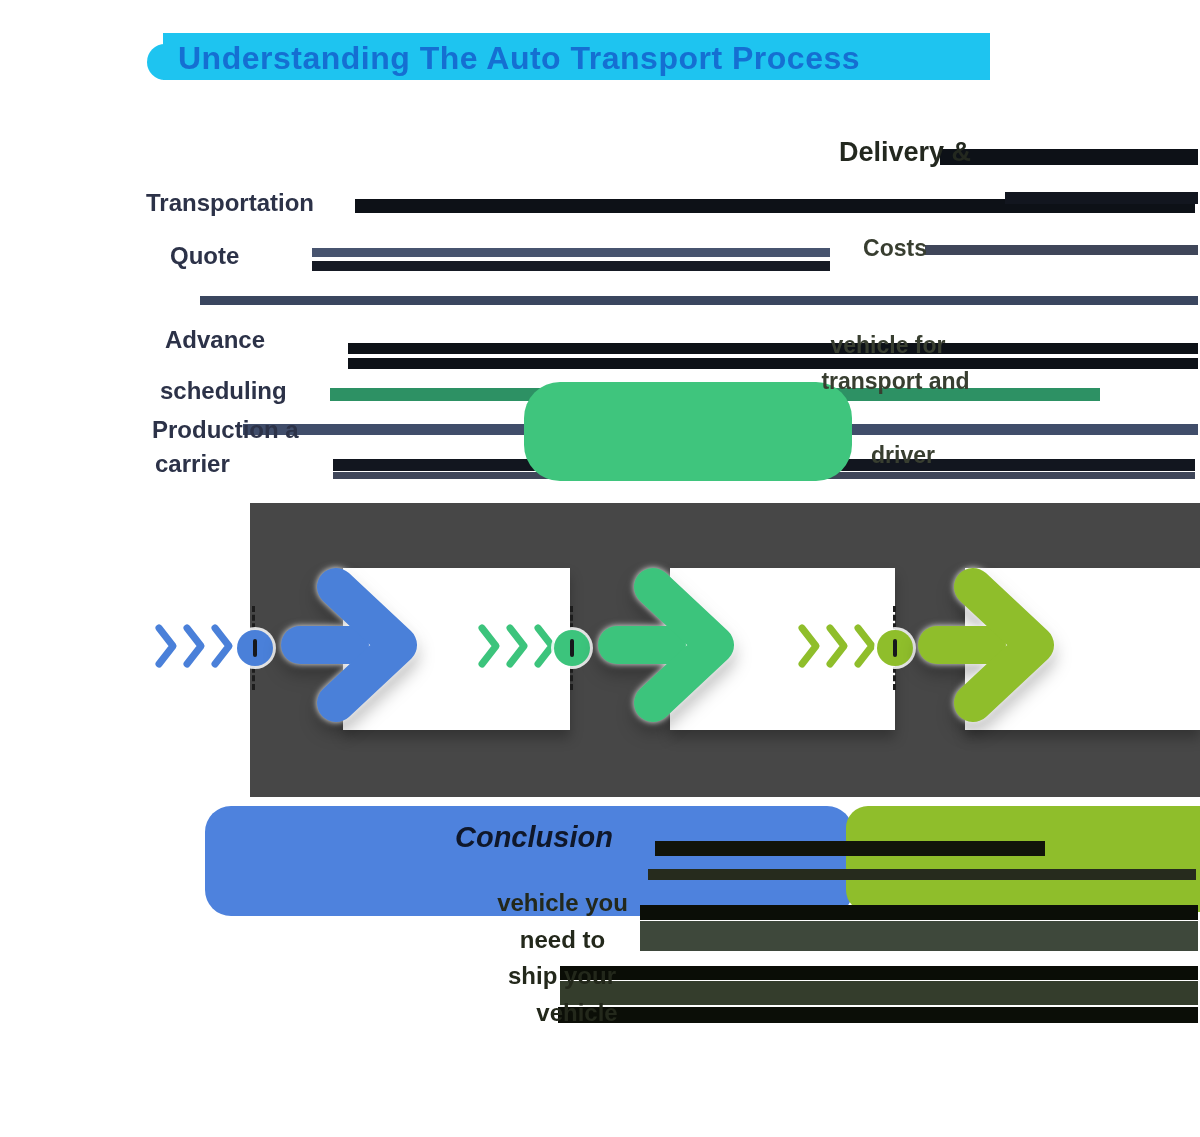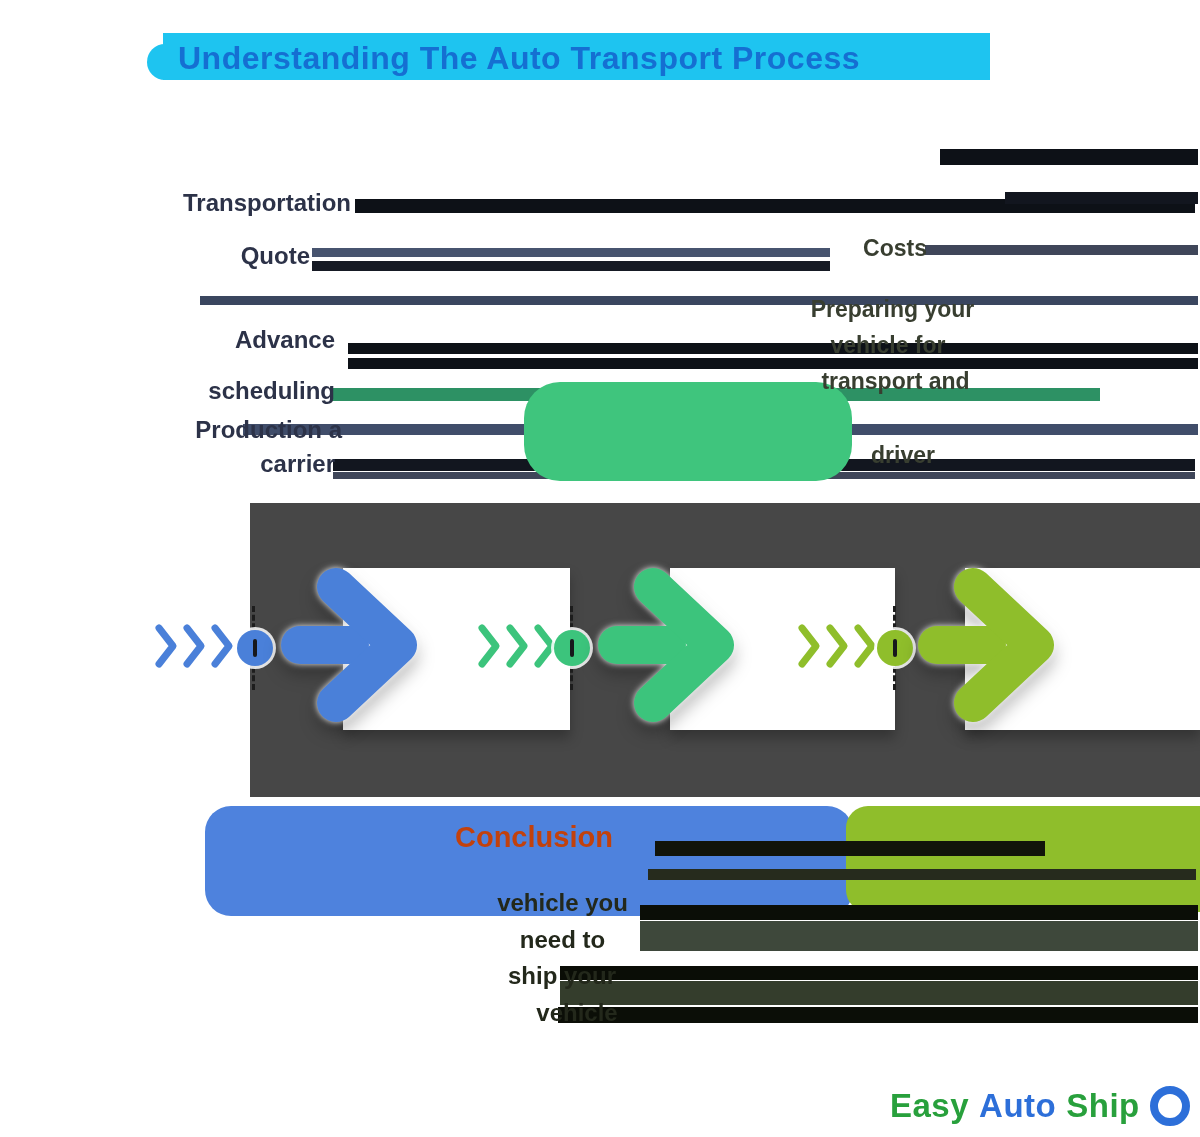--- a/index.html
+++ b/index.html
@@ -9,21 +9,21 @@
   
   .title-dot{position:absolute;left:147px;top:44px;width:36px;height:36px;border-radius:50%;background:#1ec4f0;}
   .title-bar{position:absolute;left:163px;top:33px;width:827px;height:47px;background:#1ec4f0;}
   .title-text{position:absolute;left:178px;top:38px;width:810px;height:40px;line-height:40px;
               font-size:32px;font-weight:bold;color:#156fd2;letter-spacing:.5px;white-space:nowrap;}
 
   
   .line{position:absolute;}
 
   
-  .lbl{position:absolute;font-weight:bold;text-align:right;color:#2c3248;font-size:24px;line-height:1.1;}
+  .lbl{position:absolute;font-weight:bold;text-align:left;color:#2c3248;font-size:24px;line-height:1.1;}
   .ll1{left:146px;top:190px;width:205px;}
   .ll2{left:170px;top:243px;width:140px;}
   .ll3{left:165px;top:280px;width:170px;margin-top:47px;}
   .ll4{left:143px;top:335px;width:210px;}
   .ll5{left:160px;top:378px;width:175px;}
   .ll6{left:152px;top:417px;width:190px;}
   .ll7{left:155px;top:451px;width:180px;}
 
   .rlbl{position:absolute;font-weight:bold;text-align:center;color:#383e30;font-size:23px;line-height:1.1;}
   .rh1{left:800px;top:138px;width:210px;font-size:27px;color:#23281f;}
@@ -48,21 +48,21 @@
   .marker-dash{position:absolute;top:606px;width:0;height:84px;border-left:3px dashed #1d1d1d;}
   .marker-circle{position:absolute;top:630px;width:36px;height:36px;border-radius:50%;box-shadow:0 0 0 3px rgba(255,255,255,.85);}
   .marker-bang{position:absolute;top:639px;width:4px;height:18px;background:#17181c;border-radius:2px;}
   .big-arrow{position:absolute;top:565px;filter:drop-shadow(0 0 3px rgba(255,255,255,.9)) drop-shadow(0 10px 8px rgba(0,0,0,.25));}
 
   
   .blue-blob{position:absolute;left:205px;top:806px;width:648px;height:110px;border-radius:26px;background:#4e82dd;}
   .olive-blob{position:absolute;left:846px;top:806px;width:354px;height:106px;border-radius:22px 0 0 22px;background:#8fbe2b;}
 
   .blbl{position:absolute;font-weight:bold;text-align:center;color:#23281b;font-size:24px;line-height:1.1;}
-  .bh{left:455px;top:822px;width:290px;font-size:29px;color:#c2410c;text-align:left;}
+  .bh{left:455px;top:822px;width:290px;font-size:29px;color:#0f172a;text-align:left;font-style:italic;}
   .bl1{left:450px;top:890px;width:225px;}
   .bl2{left:480px;top:927px;width:165px;}
   .bl3{left:462px;top:963px;width:200px;}
   .bl4{left:492px;top:1000px;width:170px;}
 
   
   .watermark{position:absolute;left:890px;top:1084px;height:44px;display:flex;align-items:center;gap:10px;cursor:pointer;}
   .wm-word{font-size:33px;font-weight:bold;letter-spacing:.5px;}
   .wm-green{color:#28a03c;}
   .wm-blue{color:#2d6fd9;}
@@ -93,22 +93,22 @@
 
   <div class="green-blob"></div>
 
   <div class="lbl ll1">Transportation</div>
   <div class="lbl ll2">Quote</div>
   <div class="lbl ll3">Advance</div>
   <div class="lbl ll5">scheduling</div>
   <div class="lbl ll6">Production a</div>
   <div class="lbl ll7">carrier</div>
 
+  <div class="rlbl rh1">Delivery &amp;</div>
   <div class="rlbl rsub">Costs</div>
-  <div class="rlbl rl1">Preparing your</div>
   <div class="rlbl rl2">vehicle for</div>
   <div class="rlbl rl3">transport and</div>
   <div class="rlbl rl5">driver</div>
 
   <div class="gray-band"></div>
   <div class="card card1"></div>
   <div class="card card2"></div>
   <div class="card card3"></div>
 
   <svg class="chev" style="left:153px;" width="86" height="48" viewBox="0 0 86 48">
@@ -172,20 +172,14 @@
   <div class="line" style="left:560px;top:966px;width:638px;height:14px;background:#0a0d06;"></div>
   <div class="line" style="left:560px;top:981px;width:638px;height:24px;background:#343d2c;"></div>
   <div class="line" style="left:558px;top:1007px;width:640px;height:16px;background:#0b0e07;"></div>
 
   <div class="blbl bh">Conclusion</div>
   <div class="blbl bl1">vehicle you</div>
   <div class="blbl bl2">need to</div>
   <div class="blbl bl3">ship your</div>
   <div class="blbl bl4">vehicle</div>
 
-  <div class="watermark">
-    <span class="wm-word wm-green">Easy</span>
-    <span class="wm-word wm-blue">Auto</span>
-    <span class="wm-word wm-green">Ship</span>
-    <div class="wm-ring"></div>
-  </div>
 
 </div>
 
 </body></html>

